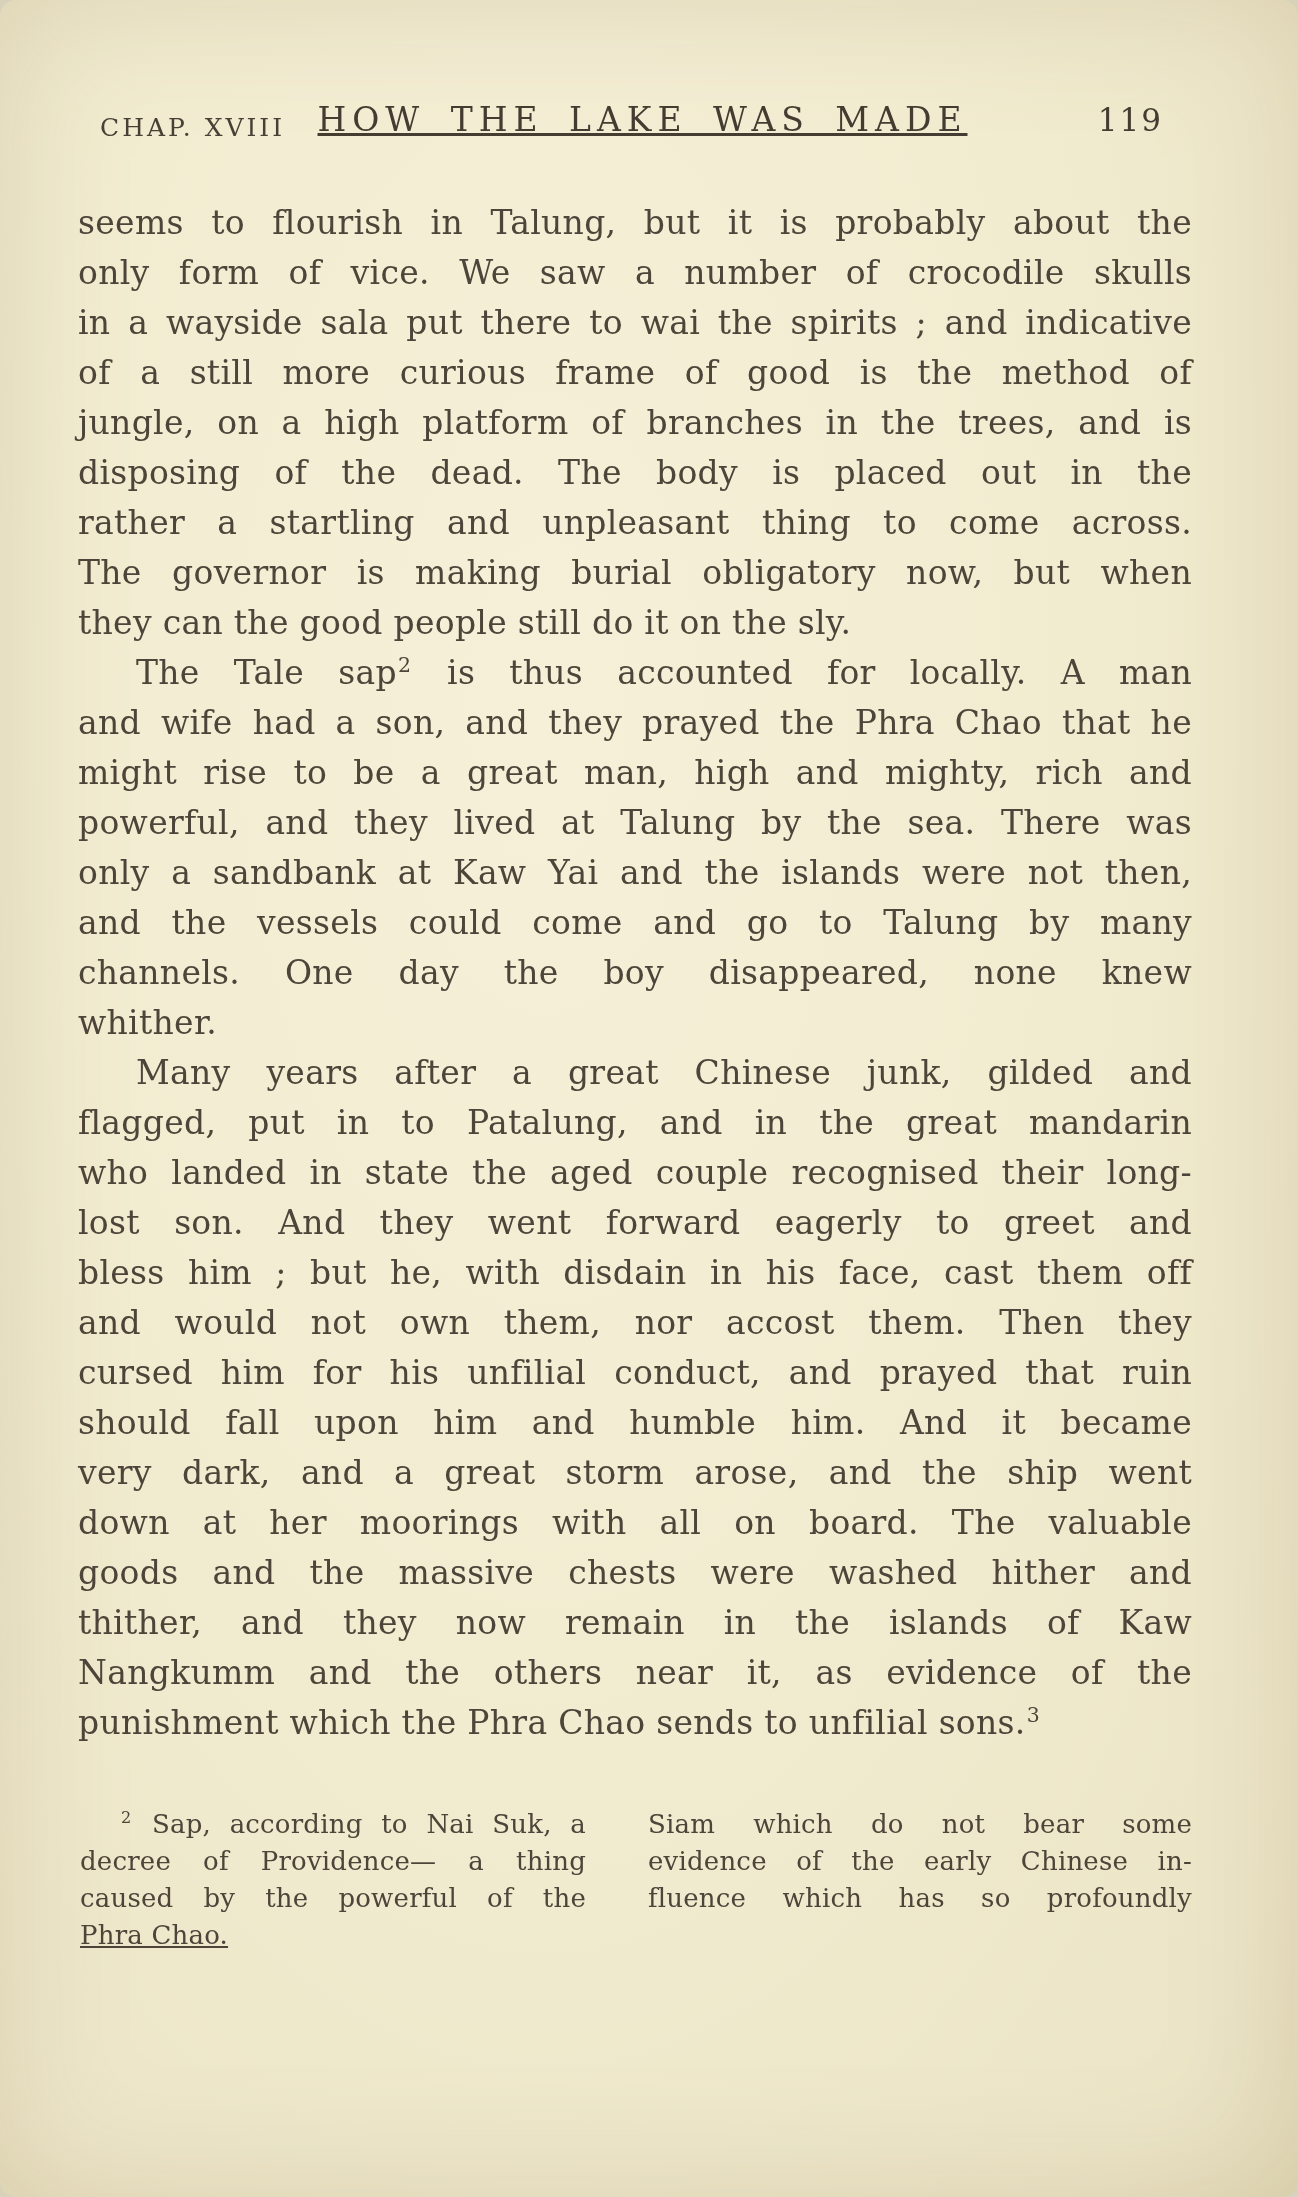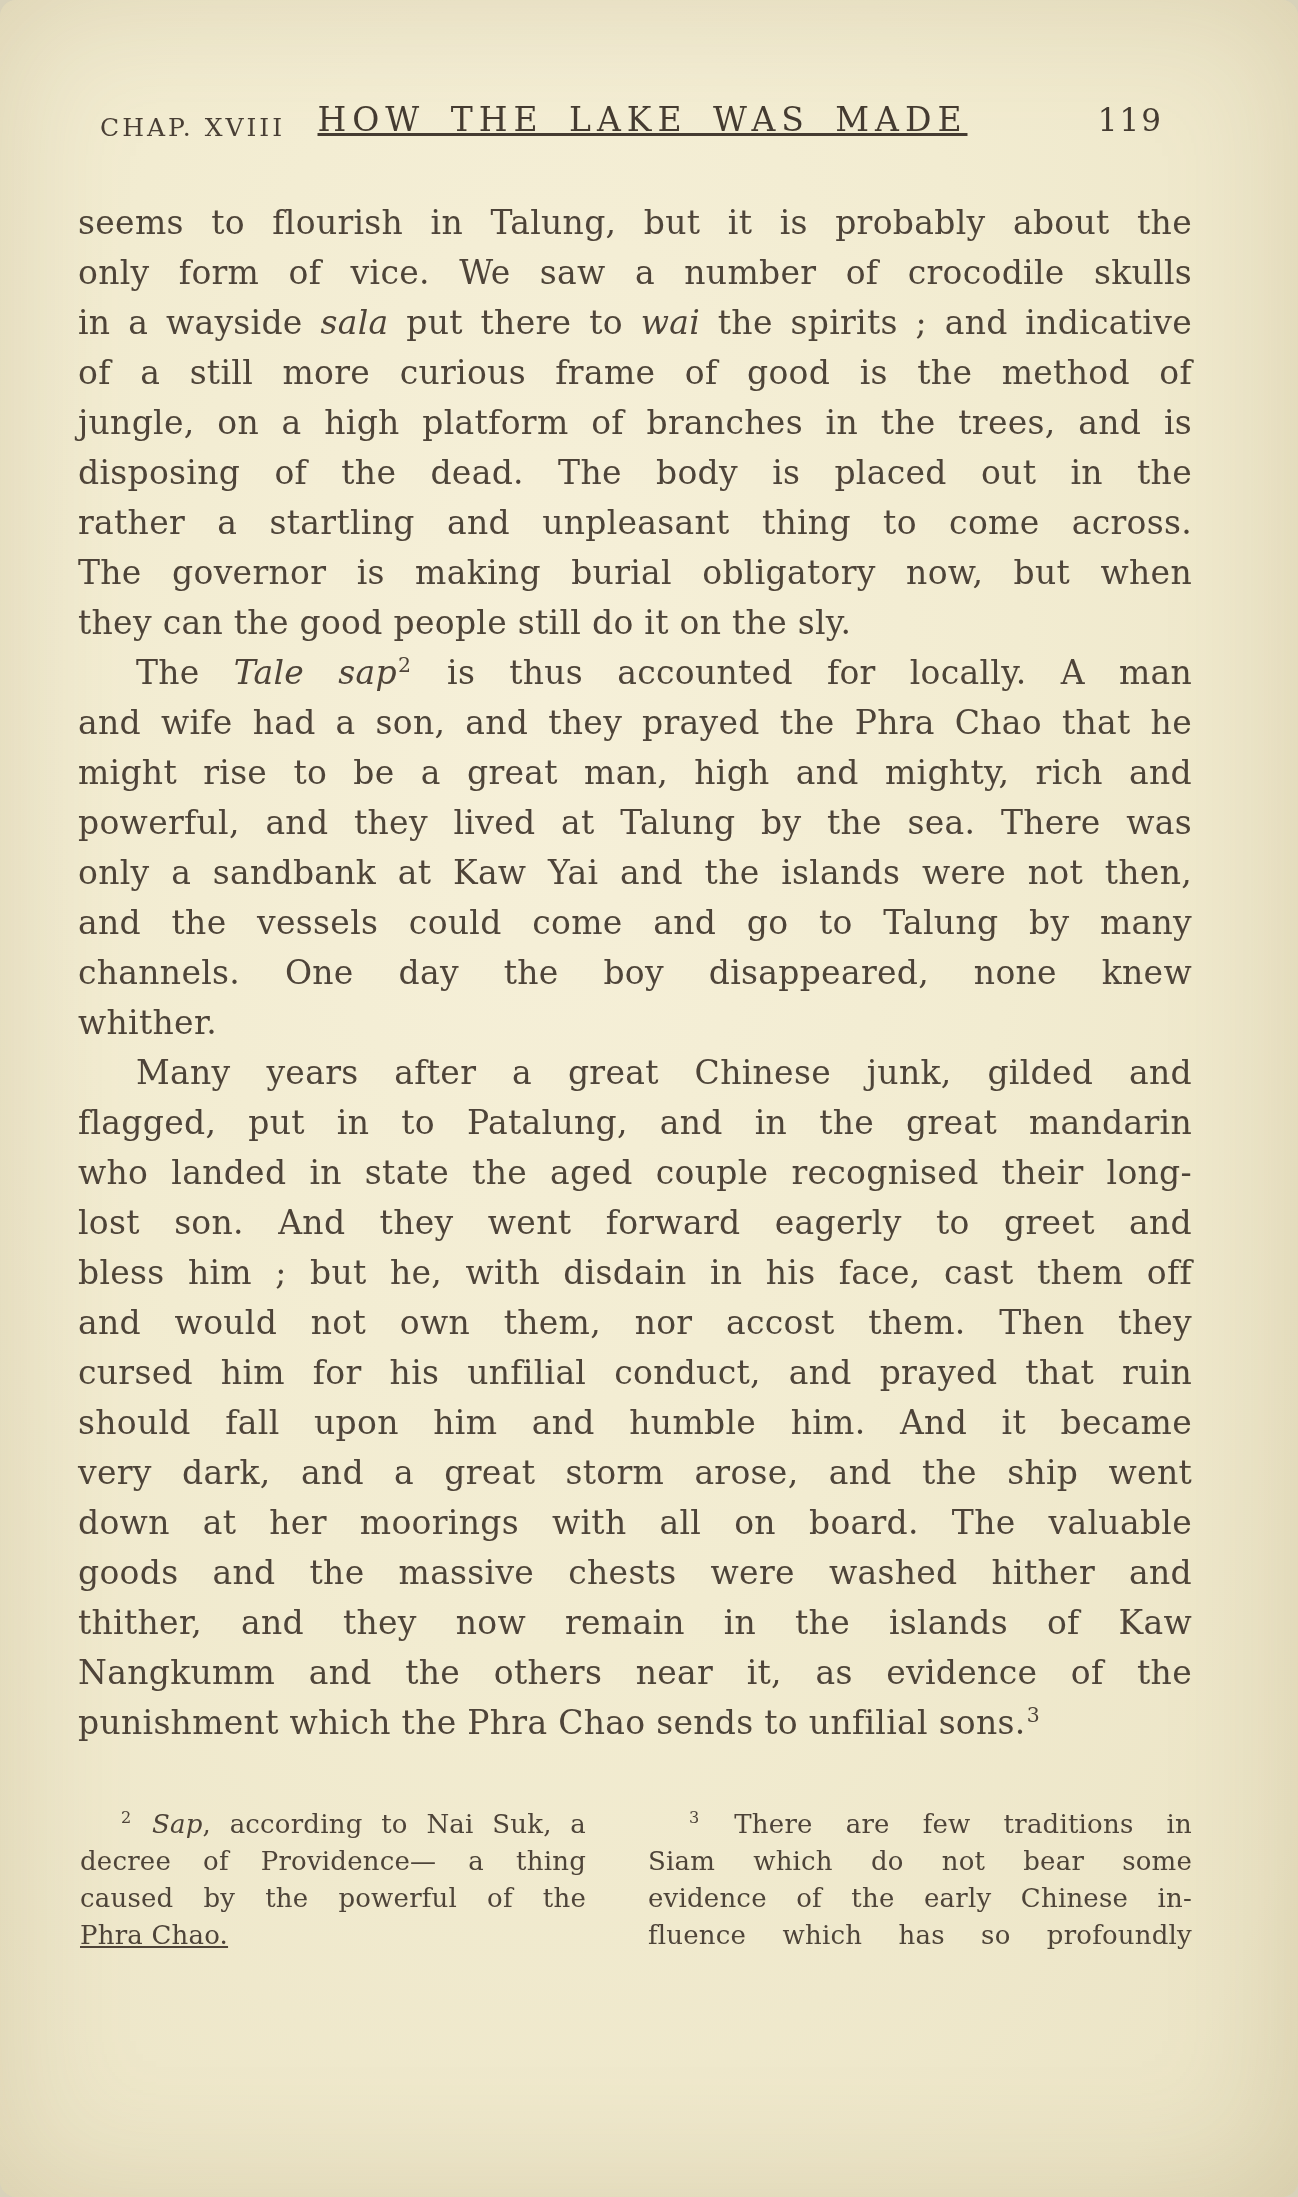--- a/index.html
+++ b/index.html
@@ -83,21 +83,21 @@
     line-height: 37px;
     font-size: 26px;
     text-align: justify;
     text-align-last: justify;
     text-justify: inter-word;
     letter-spacing: 0.2px;
   }
   .fline.last { text-align-last: left; text-decoration: underline; }
   .fline.indent { padding-left: 40px; }
 
-  .it { font-style: italic; }
+  .it { }
   sup {
     font-size: 0.62em;
     line-height: 0;
     vertical-align: super;
     letter-spacing: 0;
     padding: 0 2px 0 1px;
   }
 </style>
 </head>
 <body>
@@ -145,19 +145,18 @@
     </div>
 
   <div class="footnote-col footnote-left">
       <div class="fline indent"><sup>2</sup><span> </span><span class="it">Sap</span><span>, according to Nai Suk, a</span></div>
       <div class="fline"><span>decree of Providence— a thing</span></div>
       <div class="fline"><span>caused by the powerful of the</span></div>
       <div class="fline last"><span>Phra Chao.</span></div>
     </div>
 
   <div class="footnote-col footnote-right">
-      <div class="fline indent"><sup>3</sup><span> There are few traditions in</span></div>
       <div class="fline"><span>Siam which do not bear some</span></div>
       <div class="fline"><span>evidence of the early Chinese in-</span></div>
       <div class="fline"><span>fluence which has so profoundly</span></div>
     </div>
 
 </div>
 
 </body></html>

